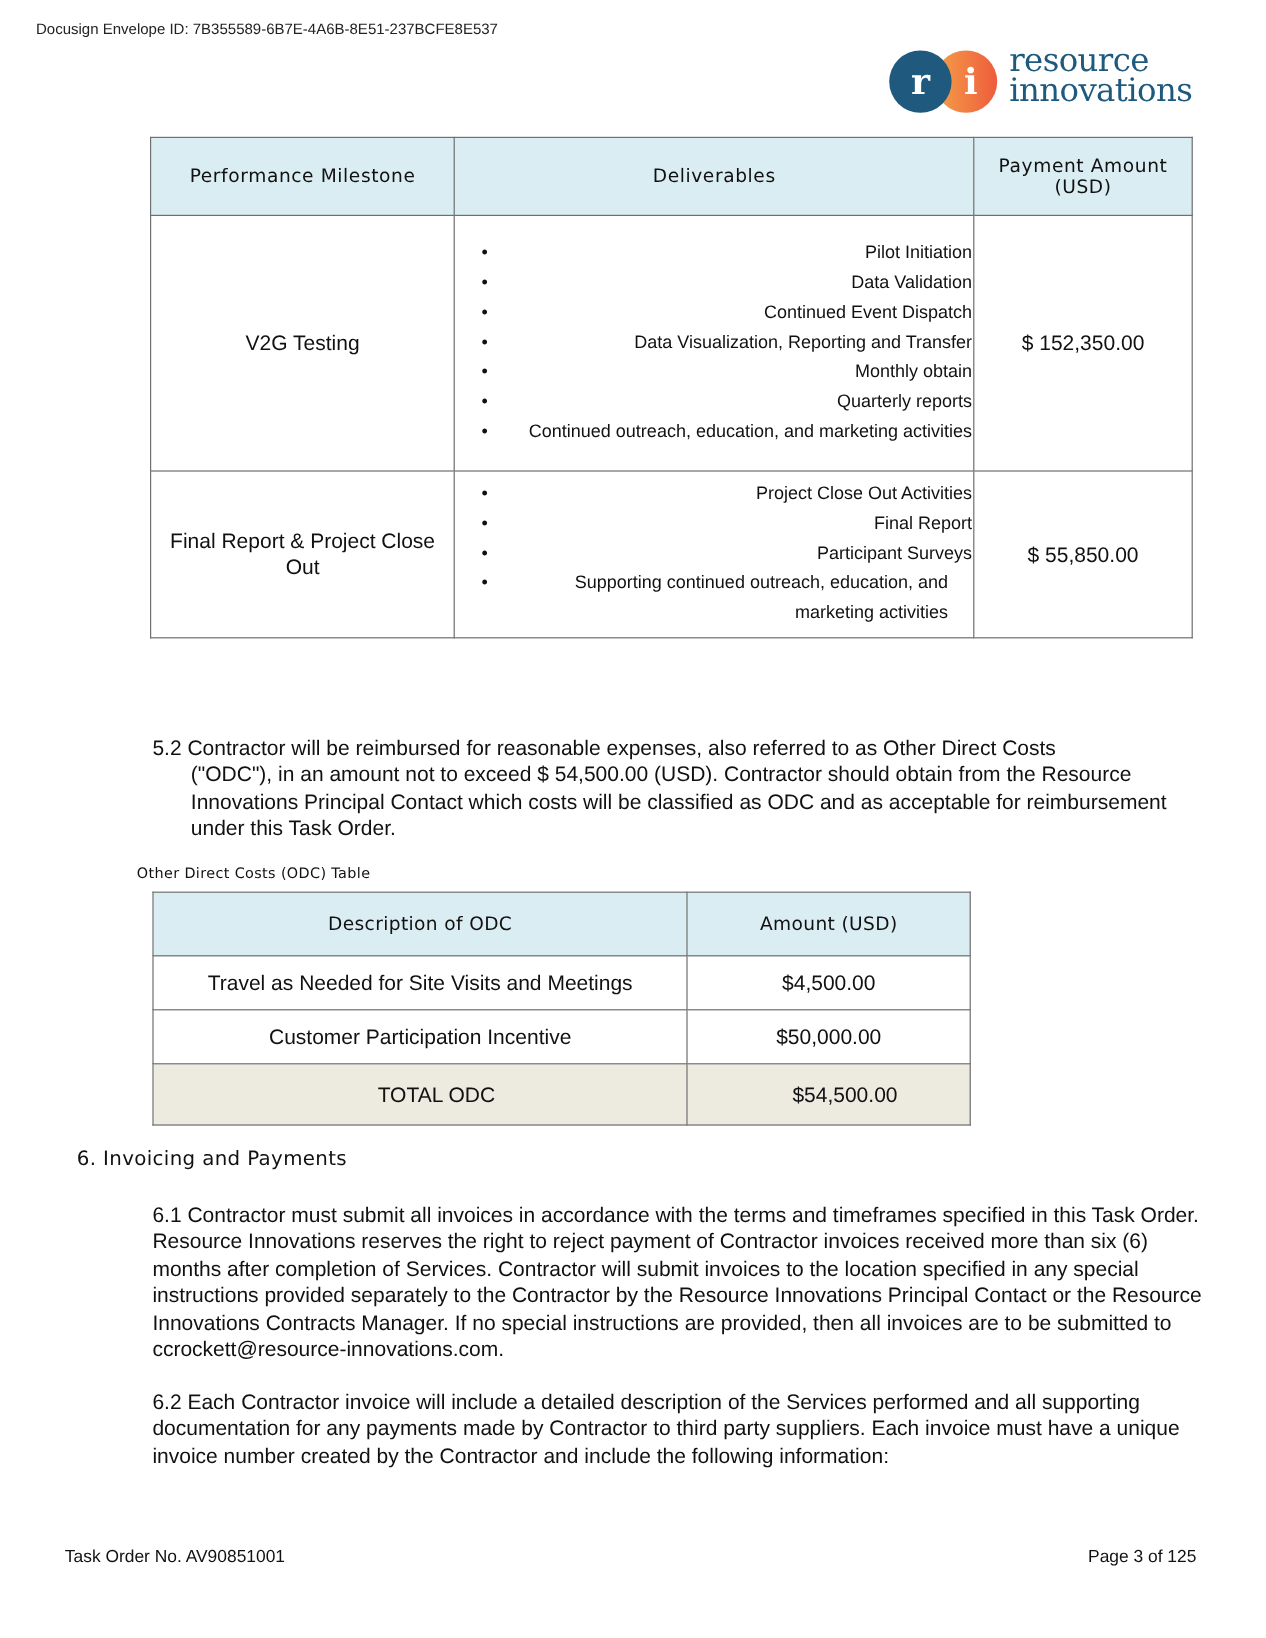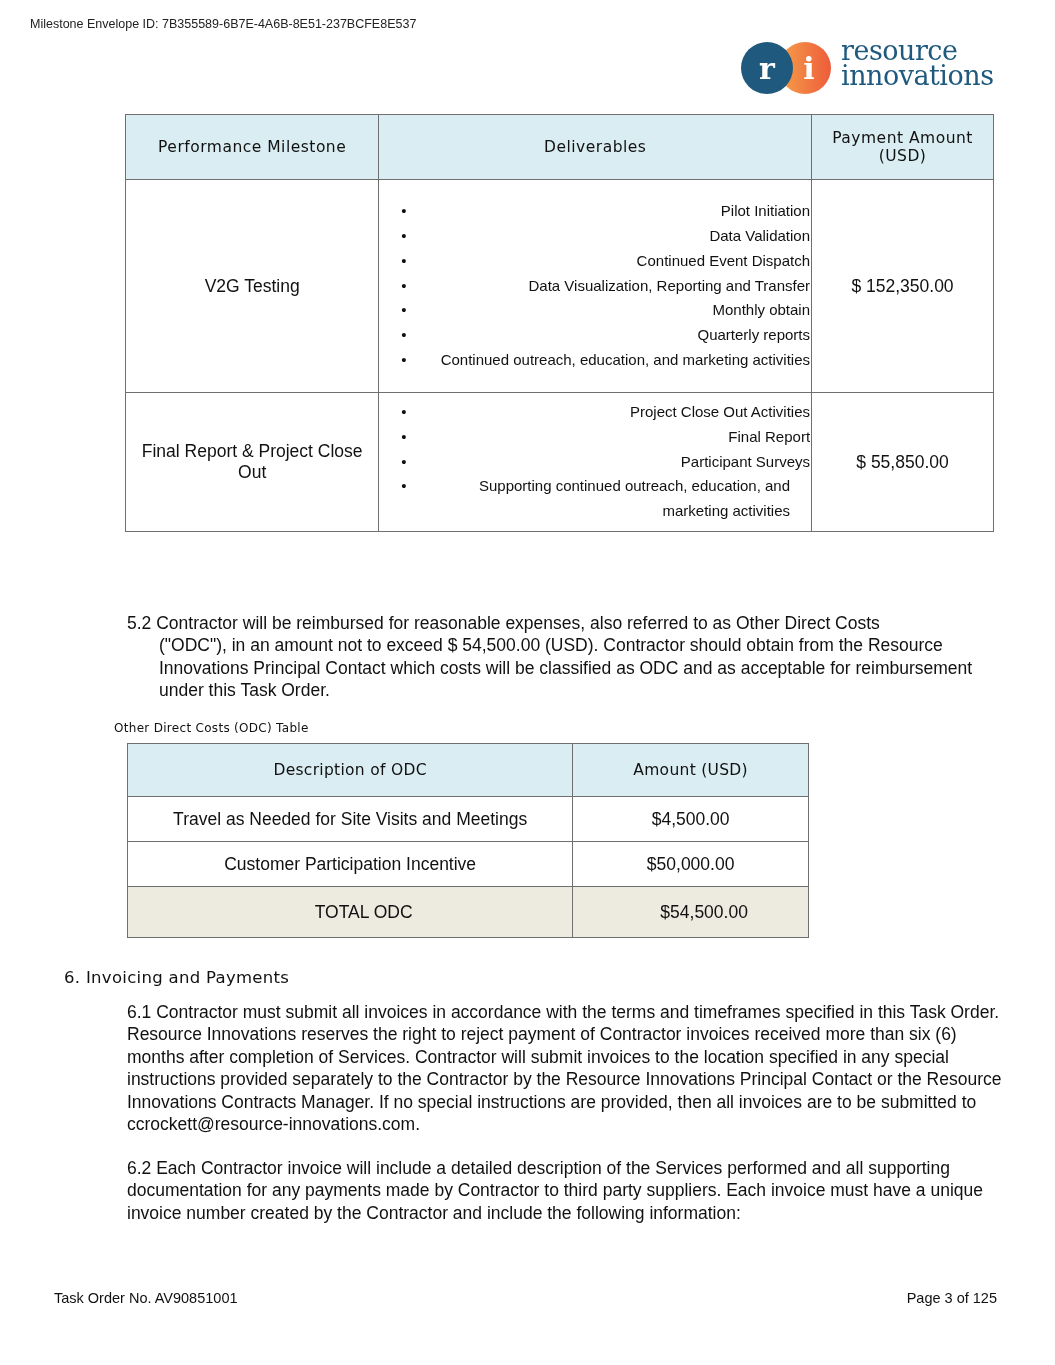--- a/index.html
+++ b/index.html
@@ -51,31 +51,31 @@
   .odc-title {
     position: absolute; left: 114px; top: 721px; font-family: "DejaVu Sans", sans-serif; font-size: 12px; letter-spacing: 0.3px;
   }
   .odc { left: 127px; top: 743px; width: 682px; }
   .odc th { height: 50px; font-family: "DejaVu Sans", sans-serif; font-size: 15.5px; letter-spacing: 0.3px; }
   .odc td { text-align: center; font-size: 17.5px; height: 42px; }
   .odc .tot td { height: 48px; padding-left: 28px; }
   .odc .c1 { width: 446px; }
   .odc .c2 { width: 234px; }
   .sec6 {
-    position: absolute; left: 64px; top: 956px; font-family: "DejaVu Sans", sans-serif; font-size: 16.5px; letter-spacing: 0.3px; margin-top: 12px;
+    position: absolute; left: 64px; top: 956px; font-family: "DejaVu Sans", sans-serif; font-size: 16.5px; letter-spacing: 0.3px;
   }
   .p61 { left: 127px; top: 1001px; width: 880px; }
   .p62 { left: 127px; top: 1157px; width: 880px; }
   .footer-left { position: absolute; left: 54px; top: 1290px; font-size: 14.5px; }
   .footer-right { position: absolute; right: 58px; top: 1290px; font-size: 14.5px; }
 </style>
 </head>
 <body>
 
-<div class="envelope">Milestone Envelope ID: 7B355589-6B7E-4A6B-8E51-237BCFE8E537</div>
+<div class="envelope">Docusign Envelope ID: 7B355589-6B7E-4A6B-8E51-237BCFE8E537</div>
 
 <div class="logo">
   <div class="circ c1">
       <span>r</span>
     </div>
   <div class="circ c2">
       <span style="padding-left:8px">i</span>
     </div>
   <div class="word">
     <div>resource</div>

